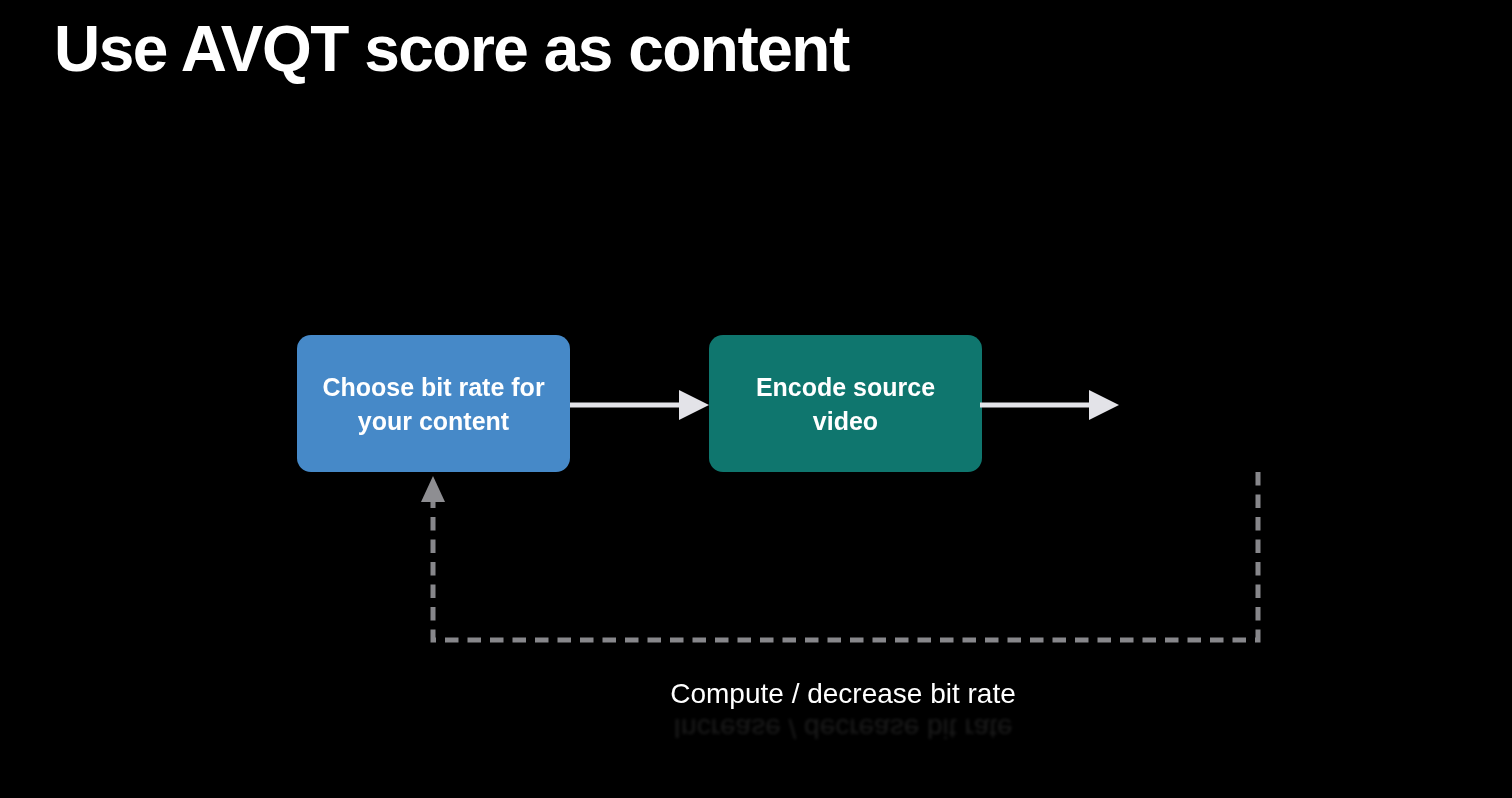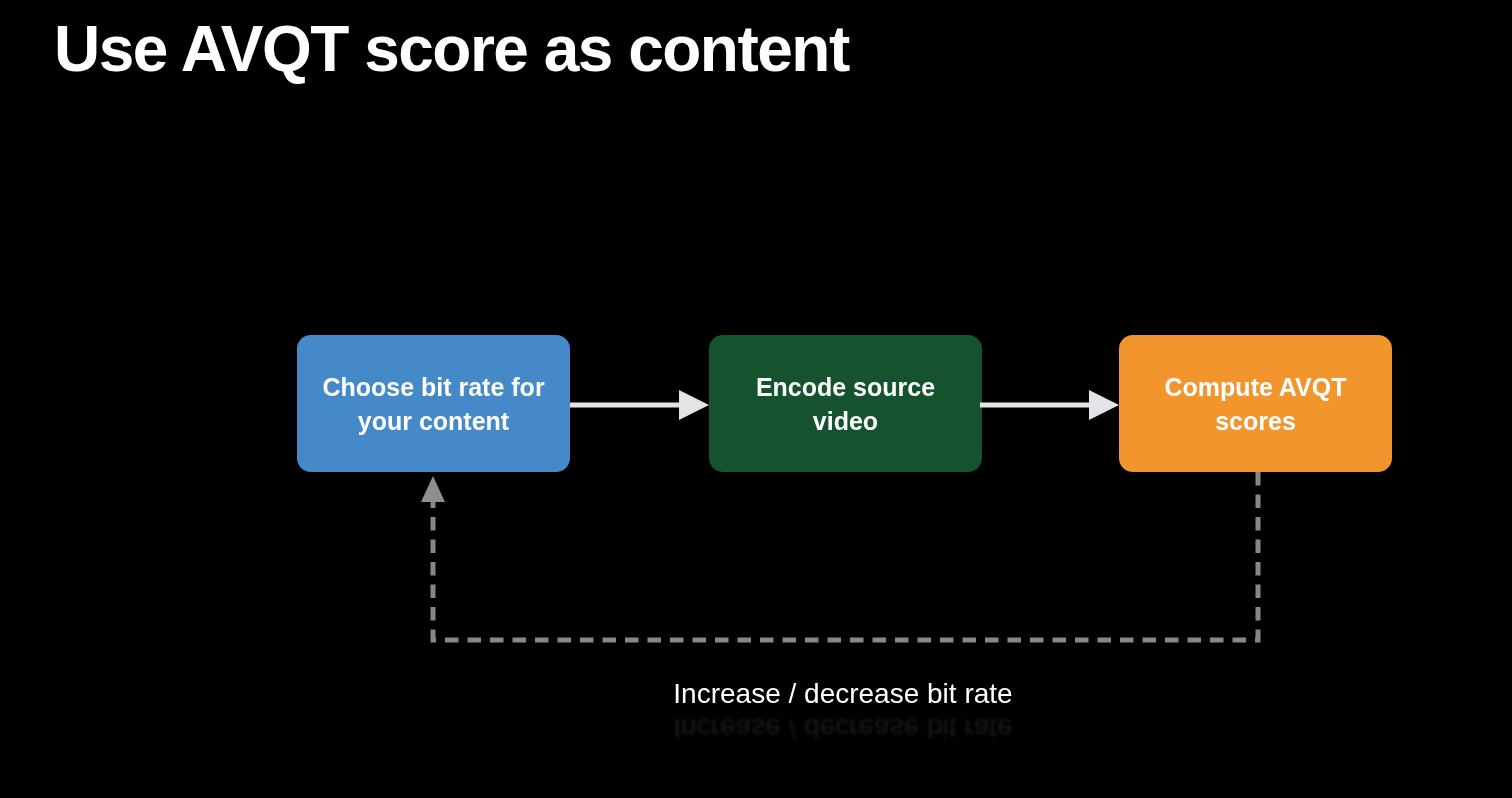--- a/index.html
+++ b/index.html
@@ -92,42 +92,38 @@
 
 <div id="slide" style="background: rgb(0, 0, 0);">
 
   <h1 class="slide-title">Use AVQT score as content</h1>
 
   <div id="node-choose" class="node" style="background: rgb(70, 137, 200);">
     <span>Choose bit rate for
 your content</span>
   </div>
 
-  <div id="node-encode" class="node" style="background: #14532d;">
+  <div id="node-encode" class="node" style="background: #0f766e;">
     <span>Encode source
 video</span>
   </div>
 
-  <div id="node-compute" class="node" style="background: rgb(242, 149, 45);">
-    <span>Compute AVQT
-scores</span>
-  </div>
 
   <svg id="arrow-1" class="arrow-svg" width="139" height="36" viewBox="0 0 139 36">
     <line x1="0" y1="18" x2="112" y2="18" stroke-width="5" style="stroke: rgb(227, 227, 232);"></line>
     <polygon points="109,3 139,18 109,33" style="fill: rgb(227, 227, 232);"></polygon>
   </svg>
 
   <svg id="arrow-2" class="arrow-svg" width="139" height="36" viewBox="0 0 139 36">
     <line x1="0" y1="18" x2="112" y2="18" stroke-width="5" style="stroke: rgb(227, 227, 232);"></line>
     <polygon points="109,3 139,18 109,33" style="fill: rgb(227, 227, 232);"></polygon>
   </svg>
 
   <svg id="feedback-loop" class="loop-svg" width="852" height="182" viewBox="0 0 852 182">
     <path d="M 838 4 L 838 172 L 13 172 L 13 34" fill="none" stroke-width="5" stroke-dasharray="13.5 9" style="stroke: rgb(135, 135, 139);"></path>
     <polygon points="13,8 1,34 25,34" style="fill: rgb(142, 142, 146);"></polygon>
   </svg>
 
-  <div class="feedback-label">Increase / decrease bit rate</div>
+  <div class="feedback-label">Compute / decrease bit rate</div>
   <div class="feedback-label-reflection">Increase / decrease bit rate</div>
 
 
 </div>
 
 </body></html>

